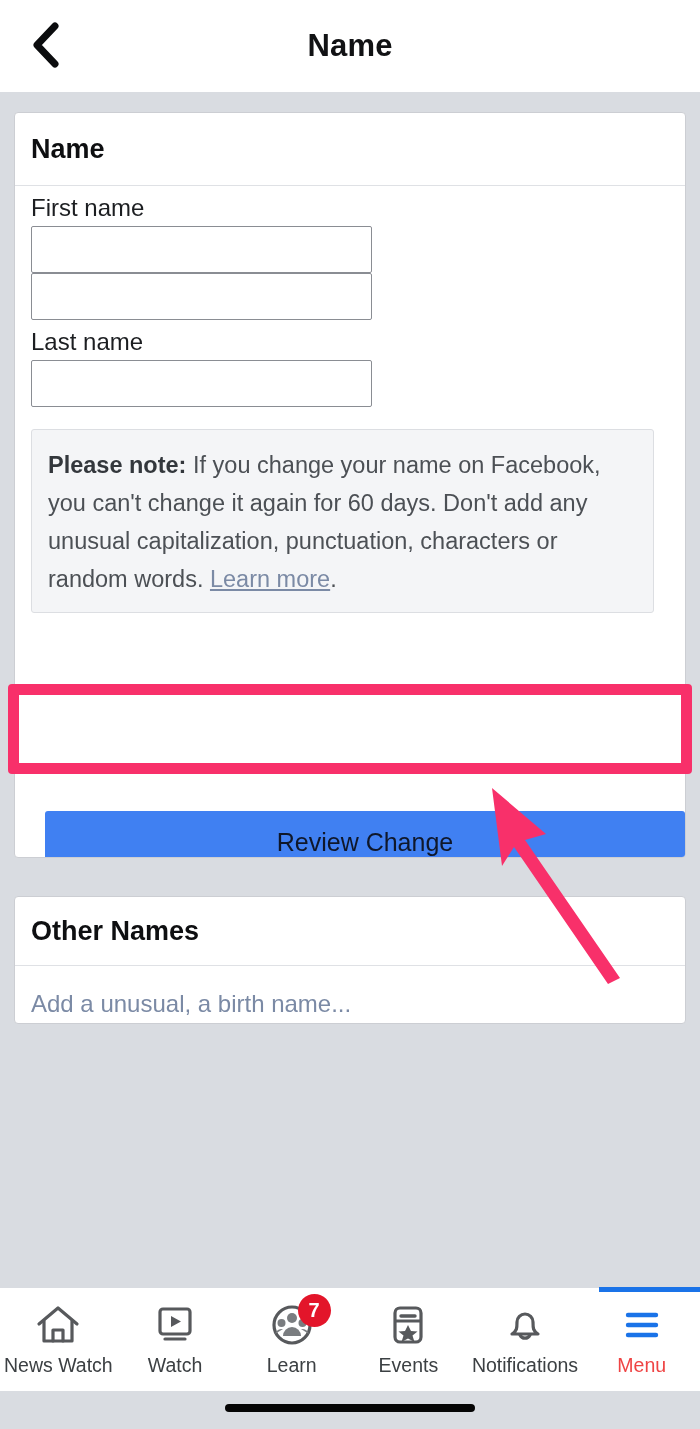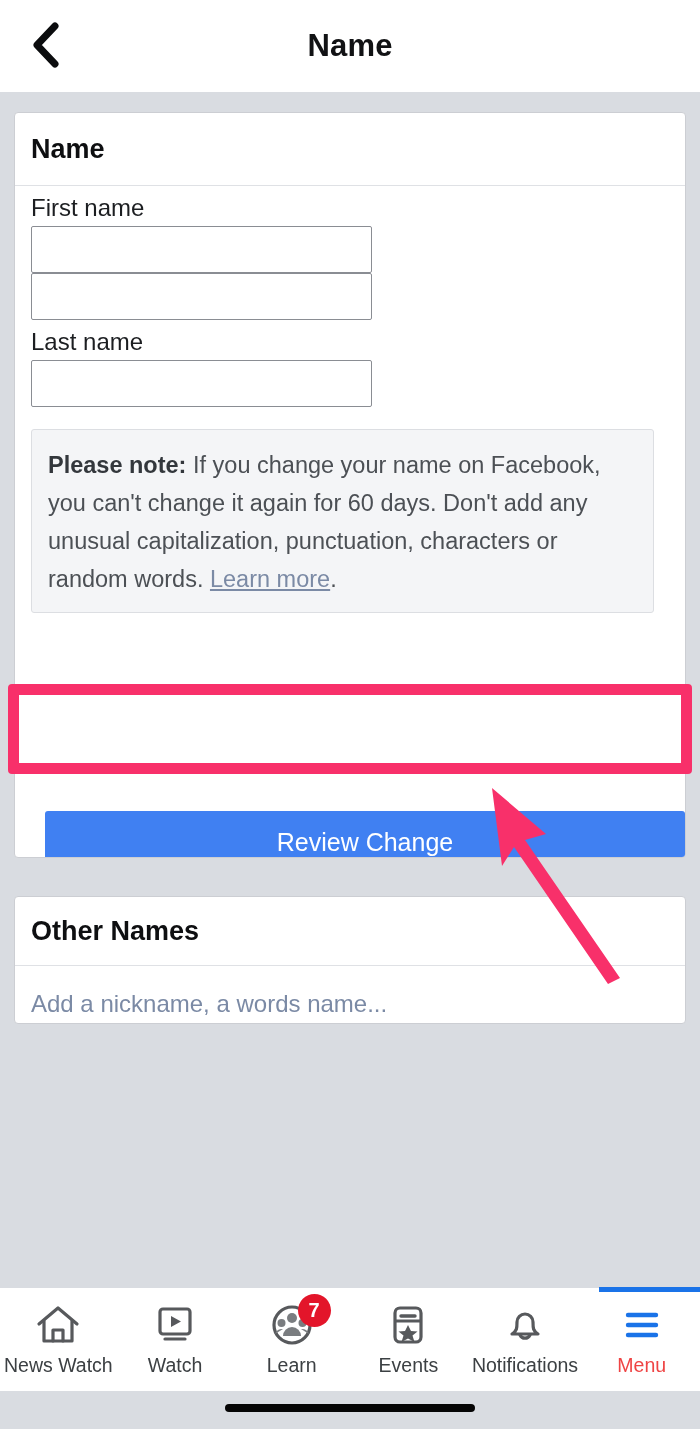--- a/index.html
+++ b/index.html
@@ -85,21 +85,21 @@
   }
   .note-text b { color: #33373c; font-weight: bold; }
   .note-link { color: #7b8aa5; }
 
   .primary-btn {
     position: absolute;
     left: 30px; top: 698px;
     width: 640px; height: 62px;
     background: #4080f2;
     border: none; border-radius: 3px;
-    color: #ffffff; font-size: 25px;
+    color: #0f172a; font-size: 25px;
     font-family: "Liberation Sans", sans-serif;
     display: flex; align-items: center; justify-content: center;
     cursor: pointer;
   }
 
   .link-row {
     font-size: 24px; color: #7b8aa5;
     padding: 24px 16px 26px 16px;
     border-top: 1px solid #dfe1e5;
     line-height: 1.2;
@@ -201,21 +201,21 @@
         <b>Please note:</b><span> If you change your name on Facebook, you can't change it again for 60 days. Don't add any unusual capitalization, punctuation, characters or random words. </span><a class="note-link" href="#">Learn more</a><span>.</span>
       </div>
     </div>
 
     <button class="primary-btn">Review Change</button>
 
   </div>
 
   <div class="card" style="top:896px; height:128px;">
     <div class="card-title" style="padding:20px 16px 18px 16px; border-bottom:none;">Other Names</div>
-    <div class="link-row">Add a nickname, a words name...</div>
+    <div class="link-row">Add a unusual, a birth name...</div>
   </div>
 
   <div class="highlight-box"></div>
 
   <svg class="arrow-anno" viewBox="0 0 200 230">
     <polygon points="32,18 86,64 65,70 160,208 148,214 54,77 42,96" fill="#f8306a"></polygon>
   </svg>
 
   <div class="tabbar">
 

